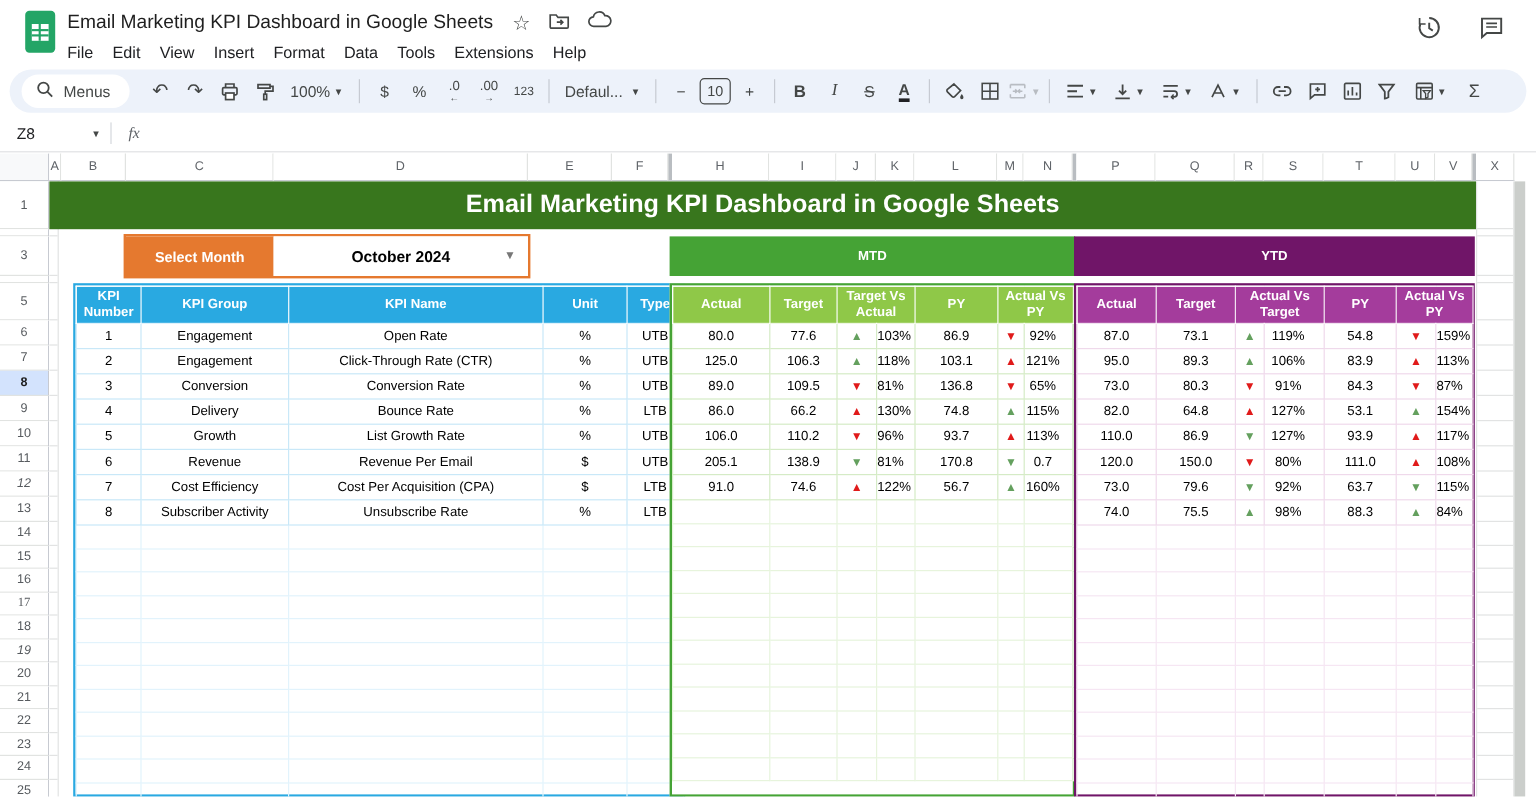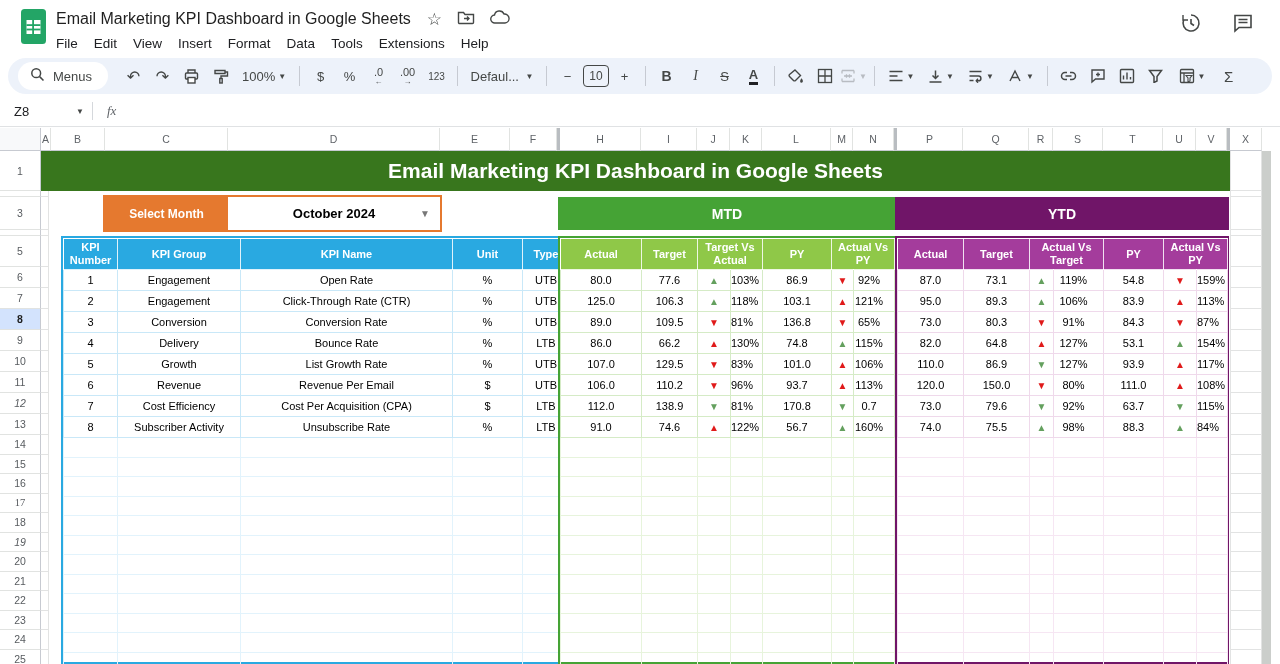--- a/index.html
+++ b/index.html
@@ -73,21 +73,21 @@
             color:#fff; font-size:21px; font-weight:700; display:flex; align-items:center; justify-content:center; }
 
   .monthwrap { position:absolute; left:62px; top:44px; width:339px; height:37px;
                border:2px solid var(--orange); display:flex; }
   .month-label { width:123px; background:var(--orange); color:#fff; font-weight:700; font-size:12px;
                  display:flex; align-items:center; justify-content:center; }
   .month-value { flex:1; background:#fff; color:#000; font-weight:700; font-size:13px; position:relative;
                  display:flex; align-items:center; justify-content:center; }
   .month-caret { position:absolute; right:10px; color:#777; font-size:10px; }
 
-  .section-banner { position:absolute; top:46px; height:33px; color:#fff; font-weight:700; font-size:14px;
+  .section-banner { position:absolute; top:46px; height:33px; color:#fff; font-weight:700; font-size:11px;
                     display:flex; align-items:center; justify-content:center; }
   .mtd-banner { left:517px; width:338px; background:var(--mtd_green); }
   .ytd-banner { left:854px; width:334px; background:var(--ytd_purple); }
 
   .twrap { position:absolute; top:85px; bottom:0; background:#fff; }
   .twrap table { border-collapse:collapse; table-layout:fixed; width:100%; }
   .twrap th { height:31px; color:#fff; font-weight:700; font-size:11px; line-height:1.15;
               border:1px solid rgba(255,255,255,.85); padding:0 2px; }
   .twrap td { height:21px; font-size:11px; color:#000; text-align:center; overflow:hidden; white-space:nowrap; }
   .twrap tr.empty td { height:19.5px; }
@@ -664,39 +664,30 @@
               <tr>
                 <td>86.0</td>
                 <td>66.2</td>
                 <td class="arr red">▲</td>
                 <td class="pct">130%</td>
                 <td>74.8</td>
                 <td class="arr green">▲</td>
                 <td class="pct">115%</td>
               </tr>
               <tr>
-                <td>107.0</td>
-                <td>129.5</td>
-                <td class="arr red">▼</td>
-                <td class="pct">83%</td>
-                <td>101.0</td>
-                <td class="arr red">▲</td>
-                <td class="pct">106%</td>
-              </tr>
-              <tr>
                 <td>106.0</td>
                 <td>110.2</td>
                 <td class="arr red">▼</td>
                 <td class="pct">96%</td>
                 <td>93.7</td>
                 <td class="arr red">▲</td>
                 <td class="pct">113%</td>
               </tr>
               <tr>
-                <td>112.0</td>
+                <td>205.1</td>
                 <td>138.9</td>
                 <td class="arr green">▼</td>
                 <td class="pct">81%</td>
                 <td>170.8</td>
                 <td class="arr green">▼</td>
                 <td class="pct">0.7</td>
               </tr>
               <tr>
                 <td>91.0</td>
                 <td>74.6</td>

